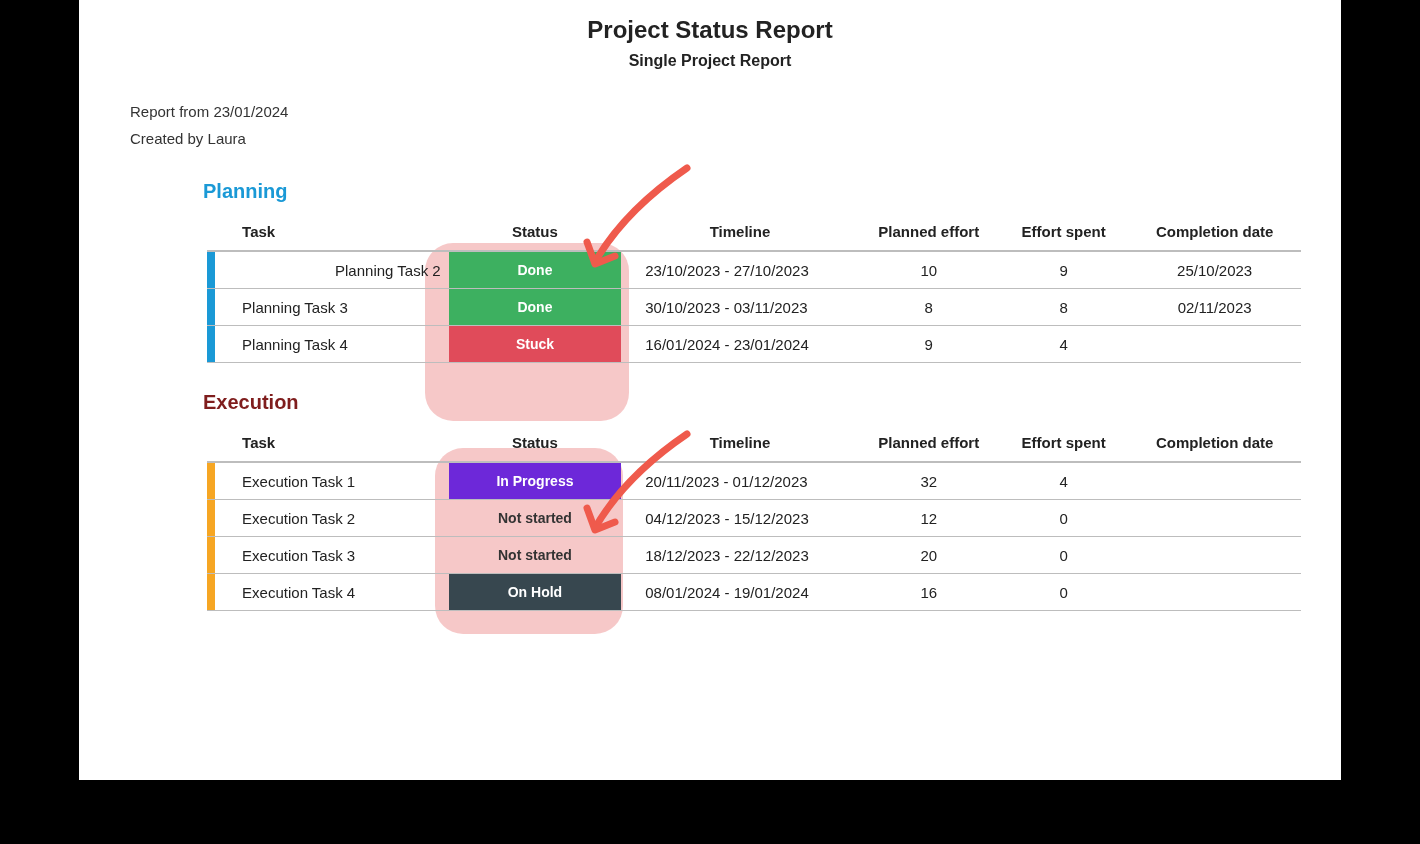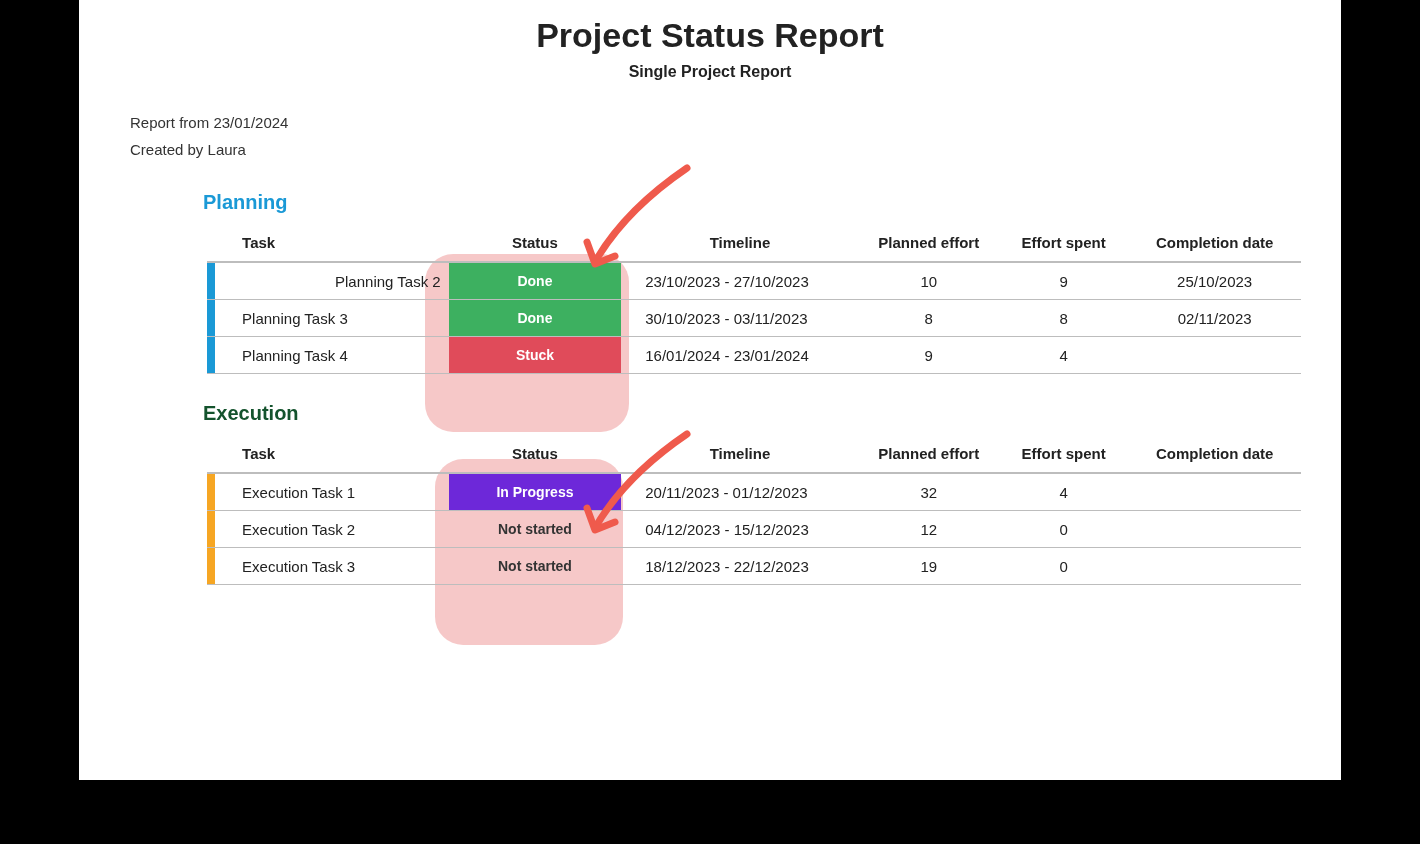--- a/index.html
+++ b/index.html
@@ -16,21 +16,21 @@
     width:1262px;
     height:780px;
     padding:0;
   }
   .content {
     position:relative;
     padding:10px 0 0 0;
   }
   h1.title {
     text-align:center;
-    font-size:34px;
+    font-size:24px;
     font-weight:600;
     margin:6px 0 8px 0;
     color:#222;
   }
   h2.subtitle {
     text-align:center;
     font-size:16px;
     font-weight:700;
     margin:0 0 28px 0;
     color:#222;
@@ -40,21 +40,21 @@
     font-size:15px;
     line-height:1.8;
     color:#333;
   }
   .section-head {
     margin:28px 0 10px 124px;
     font-size:20px;
     font-weight:700;
   }
   .planning-head { color:#1a99d6; }
-  .execution-head { color:#14532d; }
+  .execution-head { color:#7f1d1d; }
 
   .table-wrap { margin:0 40px 0 128px; position:relative; }
   table {
     border-collapse:collapse;
     width:100%;
     table-layout:fixed;
   }
   th {
     text-align:left;
     font-size:15px;
@@ -273,21 +273,34 @@
             </tr>
             <tr>
               <td class="marker">
                 <span class="bar orange"></span>
               </td>
               <td style="padding-left: 20px;">Execution Task 3</td>
               <td class="status">
                 <div class="pill NotStarted">Not started</div>
               </td>
               <td class="timeline">18/12/2023 - 22/12/2023</td>
-              <td class="center">19</td>
+              <td class="center">20</td>
+              <td class="center">0</td>
+              <td class="center"></td>
+            </tr>
+            <tr>
+              <td class="marker">
+                <span class="bar orange"></span>
+              </td>
+              <td style="padding-left: 20px;">Execution Task 4</td>
+              <td class="status">
+                <div class="pill OnHold">On Hold</div>
+              </td>
+              <td class="timeline">08/01/2024 - 19/01/2024</td>
+              <td class="center">16</td>
               <td class="center">0</td>
               <td class="center"></td>
             </tr>
           </tbody>
       </table>
     </div>
 
     <div class="arrow" style="left:498px; top:160px; width:120px; height:130px;">
       <svg width="120" height="130">
         <path d="M110 8 C 85 25, 45 55, 18 102" stroke="#ef5a4c" stroke-width="7" fill="none" stroke-linecap="round"></path>

